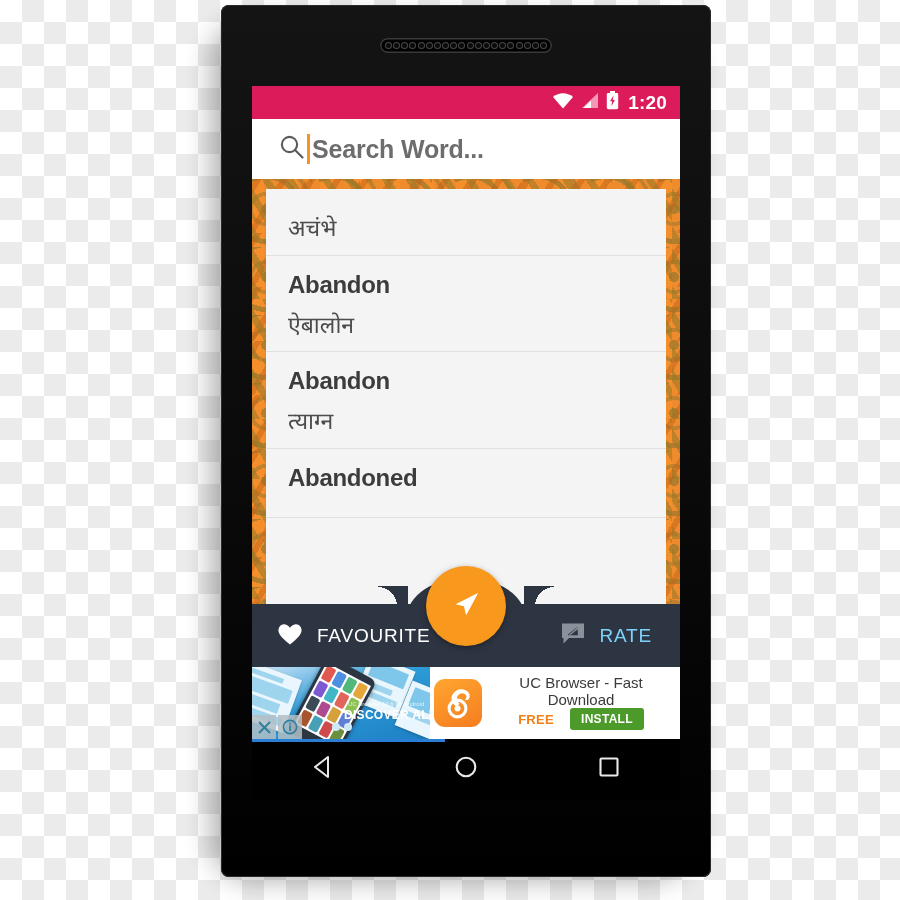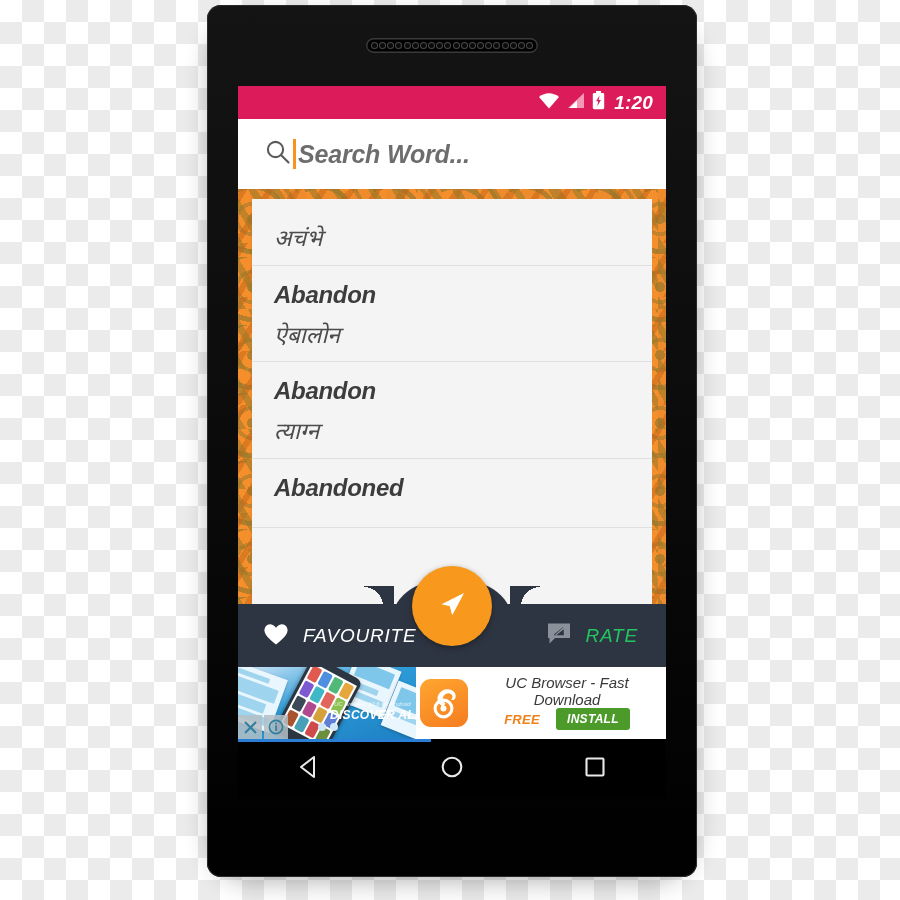--- a/index.html
+++ b/index.html
@@ -27,27 +27,26 @@
     position: absolute;
     left: 212px; top: 20px;
     width: 480px; height: 860px;
     border-radius: 40px;
     background: #000;
     filter: blur(14px);
     opacity: .32;
   }
   #phone {
     position: absolute;
-    left: 207px; top: 5px;
+    left: 221px; top: 5px;
     width: 490px; height: 872px;
-    border-radius: 14px;
+    border-radius: 8px;
     background: linear-gradient(180deg,#141414 0%, #0a0a0a 55%, #000 100%);
     box-shadow: inset 0 0 0 1px #2a2a2a;
     overflow: hidden;
-    font-style: italic;
   }
 
   
   #earpiece {
     position: absolute;
     left: 50%; transform: translateX(-50%);
     top: 33px;
     width: 172px; height: 15px;
     border-radius: 8px;
     background: #000;
@@ -79,21 +78,21 @@
   }
   .sb-icon { display: block; }
   #sb-time {
     color: #fff; font-size: 19px; font-weight: bold;
     letter-spacing: .2px; line-height: 1;
     margin-left: 2px;
   }
 
   
   #searchbar {
-    height: 70px;
+    height: 60px;
     background: #fff;
     display: flex; align-items: center;
     padding-left: 27px;
     gap: 2px;
   }
   #search-caret {
     width: 3px; height: 30px; background: #F7941E; flex: none;
   }
   #search-placeholder {
     color: #6d6d6d; font-size: 25px; font-weight: bold;
@@ -178,21 +177,21 @@
     flex: 1;
     display: flex; align-items: center; gap: 14px;
     padding-left: 25px;
     position: relative; z-index: 2;
   }
   .bar-action.right { justify-content: flex-end; padding-right: 28px; padding-left: 0; }
   .bar-label {
     font-size: 19px; letter-spacing: .8px;
   }
   #fav-label  { color: #ffffff; }
-  #rate-label { color: #22c55e; }
+  #rate-label { color: #7dd3fc; }
 
   #fab {
     position: absolute;
     left: 50%; transform: translateX(-50%);
     top: -38px;
     width: 80px; height: 80px;
     border-radius: 50%;
     background: #F8981D;
     display: flex; align-items: center; justify-content: center;
     z-index: 5;

